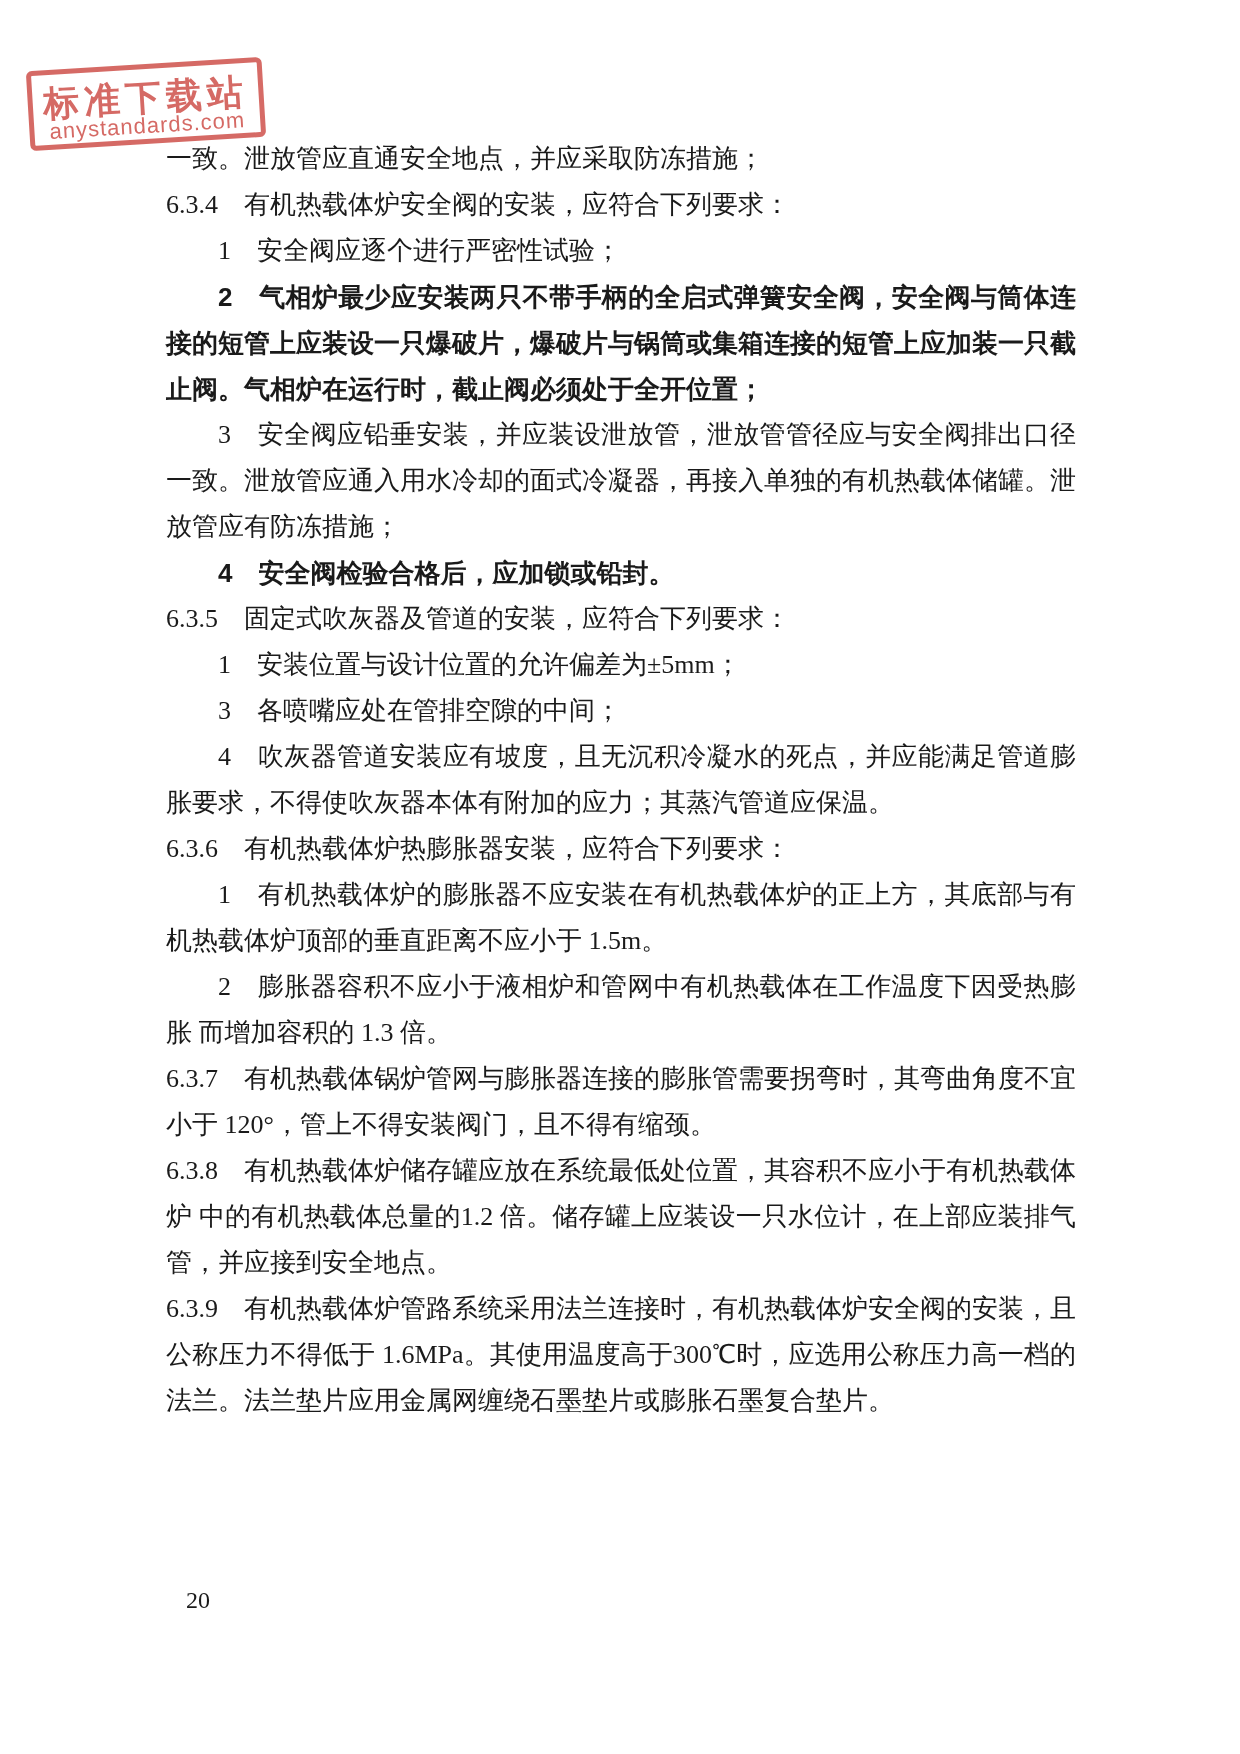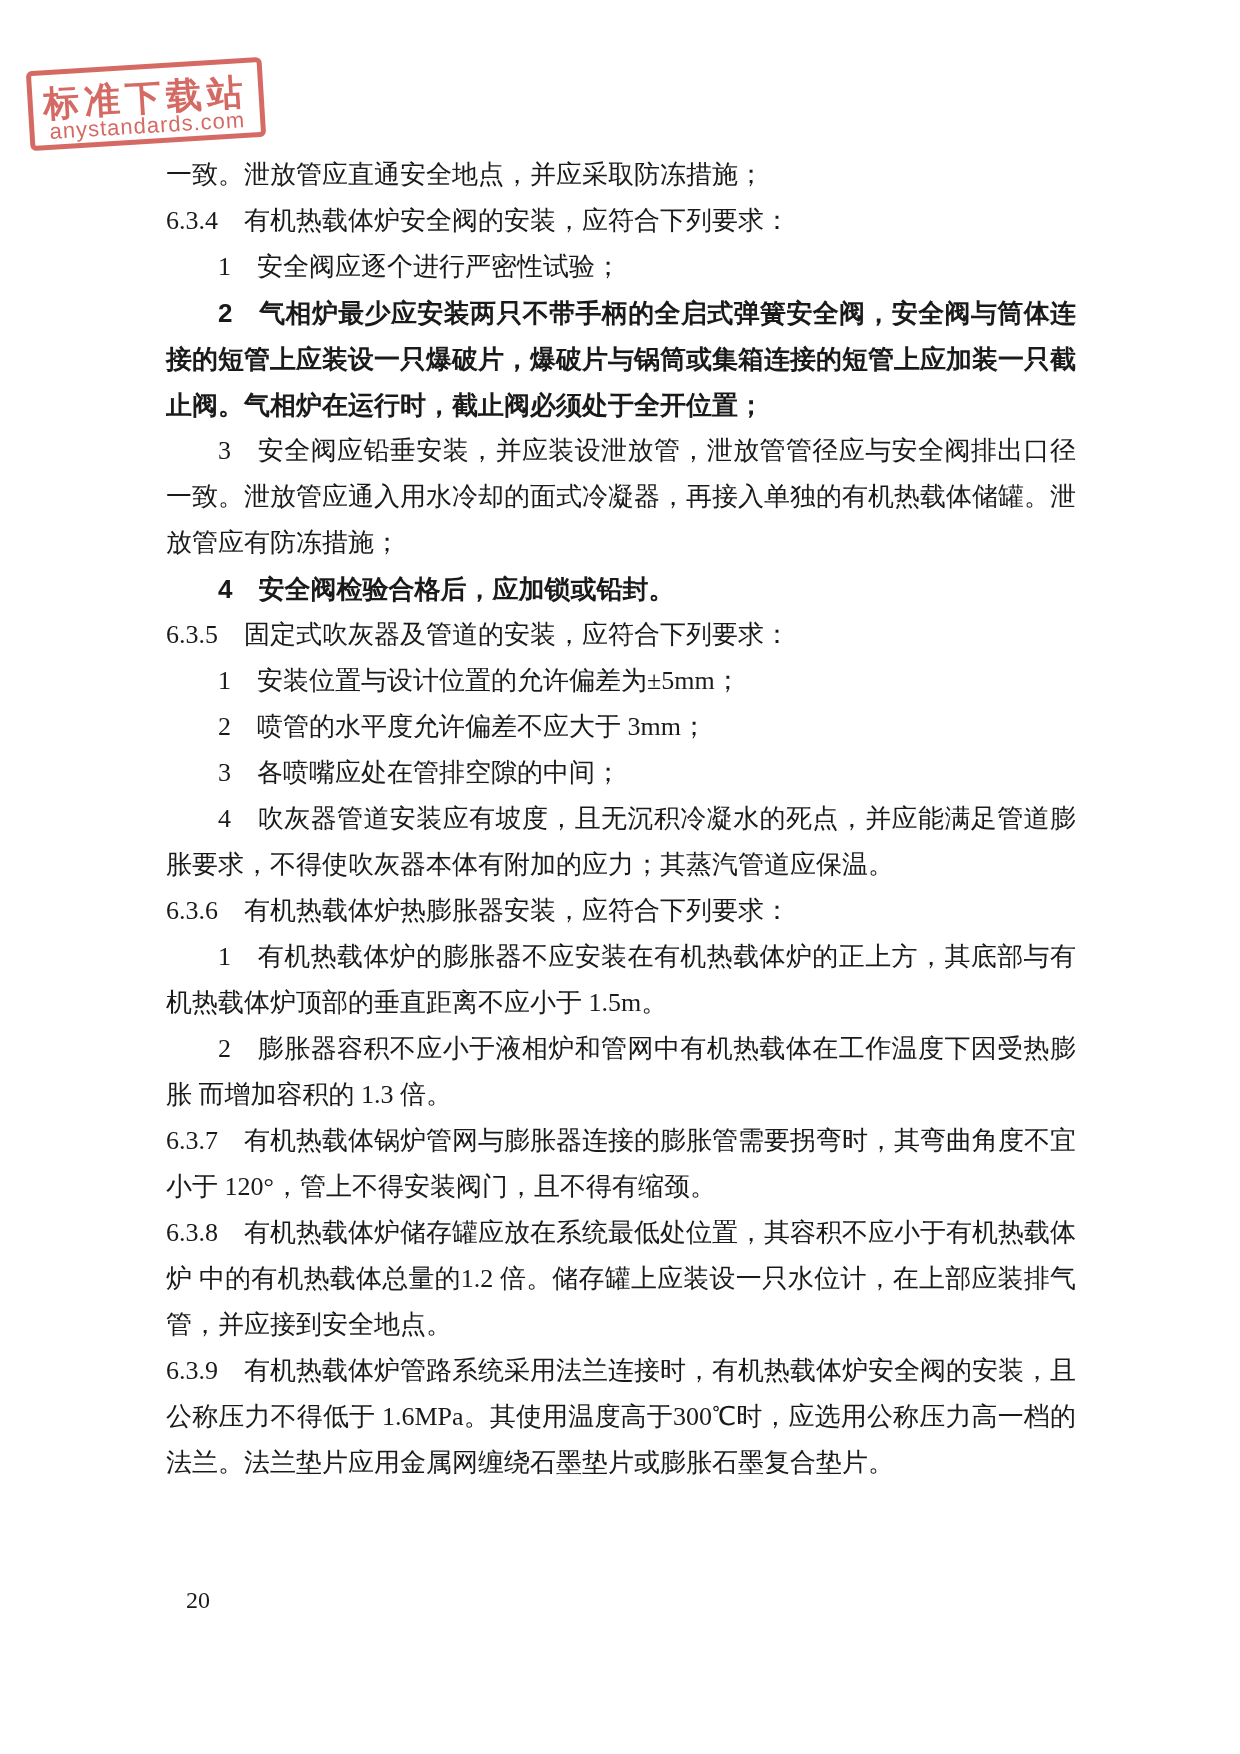--- a/index.html
+++ b/index.html
@@ -46,21 +46,21 @@
     margin-top: -2px;
     margin-bottom: -8px;
     letter-spacing: 1px;
     white-space: nowrap;
     font-family: "Liberation Sans", sans-serif;
   }
   
   .doc-body {
     position: absolute;
     left: 166px;
-    top: 152px;
+    top: 136px;
     width: 910px;
     color: #1a1a1a;
   }
   .doc-body p.para {
     margin: 0;
     font-size: 26px;
     line-height: 46px;
     text-align: justify;
     text-justify: inter-ideograph;
     font-family: "Liberation Serif", serif;
@@ -95,21 +95,20 @@
 
   <div class="doc-body">
       <p class="para">一致。泄放管应直通安全地点，并应采取防冻措施；</p>
       <p class="para">6.3.4　有机热载体炉安全阀的安装，应符合下列要求：</p>
       <p class="para indent">1　安全阀应逐个进行严密性试验；</p>
       <p class="para bold indent">2　气相炉最少应安装两只不带手柄的全启式弹簧安全阀，安全阀与筒体连接的短管上应装设一只爆破片，爆破片与锅筒或集箱连接的短管上应加装一只截止阀。气相炉在运行时，截止阀必须处于全开位置；</p>
       <p class="para indent">3　安全阀应铅垂安装，并应装设泄放管，泄放管管径应与安全阀排出口径一致。泄放管应通入用水冷却的面式冷凝器，再接入单独的有机热载体储罐。泄放管应有防冻措施；</p>
       <p class="para bold indent">4　安全阀检验合格后，应加锁或铅封。</p>
       <p class="para">6.3.5　固定式吹灰器及管道的安装，应符合下列要求：</p>
       <p class="para indent">1　安装位置与设计位置的允许偏差为±5mm；</p>
-      <p class="para indent">2　喷管的水平度允许偏差不应大于 3mm；</p>
       <p class="para indent">3　各喷嘴应处在管排空隙的中间；</p>
       <p class="para indent">4　吹灰器管道安装应有坡度，且无沉积冷凝水的死点，并应能满足管道膨胀要求，不得使吹灰器本体有附加的应力；其蒸汽管道应保温。</p>
       <p class="para">6.3.6　有机热载体炉热膨胀器安装，应符合下列要求：</p>
       <p class="para indent">1　有机热载体炉的膨胀器不应安装在有机热载体炉的正上方，其底部与有机热载体炉顶部的垂直距离不应小于 1.5m。</p>
       <p class="para indent">2　膨胀器容积不应小于液相炉和管网中有机热载体在工作温度下因受热膨胀 而增加容积的 1.3 倍。</p>
       <p class="para">6.3.7　有机热载体锅炉管网与膨胀器连接的膨胀管需要拐弯时，其弯曲角度不宜小于 120°，管上不得安装阀门，且不得有缩颈。</p>
       <p class="para">6.3.8　有机热载体炉储存罐应放在系统最低处位置，其容积不应小于有机热载体炉 中的有机热载体总量的1.2 倍。储存罐上应装设一只水位计，在上部应装排气管，并应接到安全地点。</p>
       <p class="para">6.3.9　有机热载体炉管路系统采用法兰连接时，有机热载体炉安全阀的安装，且公称压力不得低于 1.6MPa。其使用温度高于300℃时，应选用公称压力高一档的法兰。法兰垫片应用金属网缠绕石墨垫片或膨胀石墨复合垫片。</p>
     </div>
 

